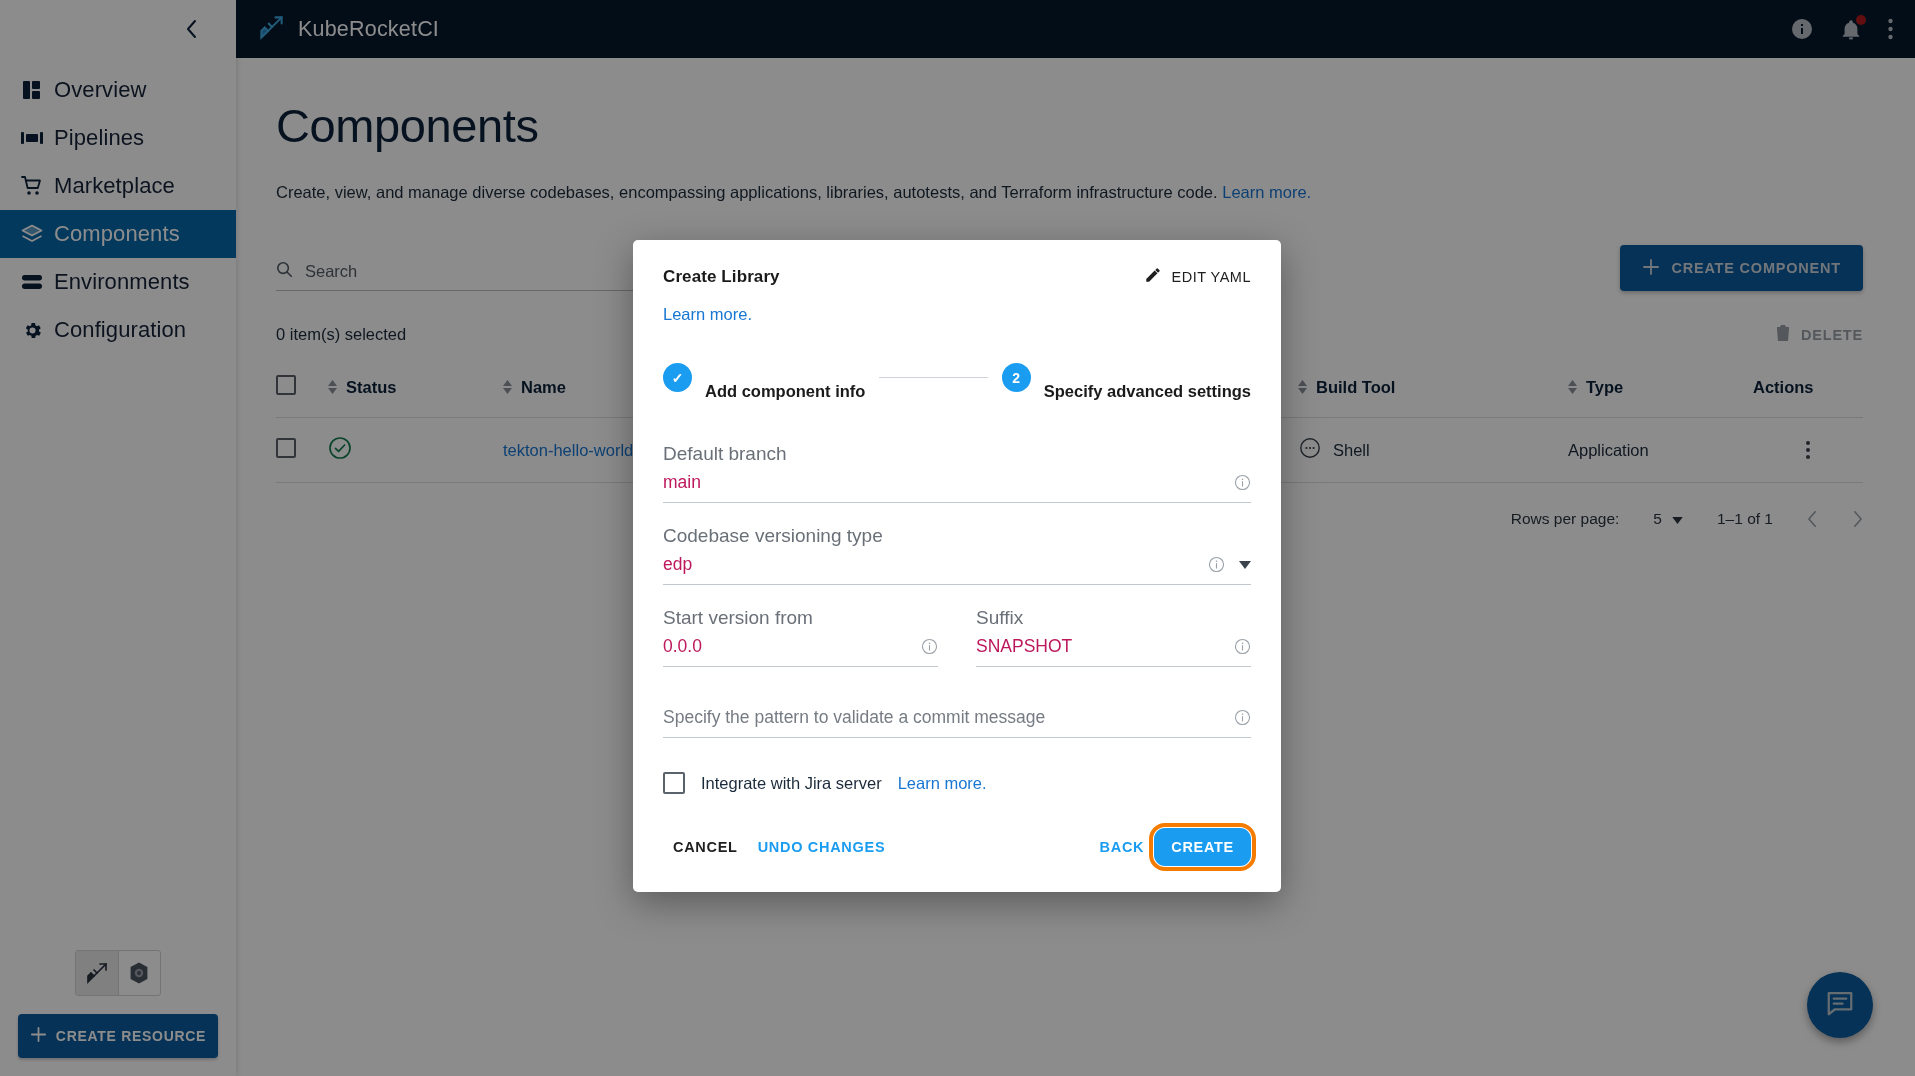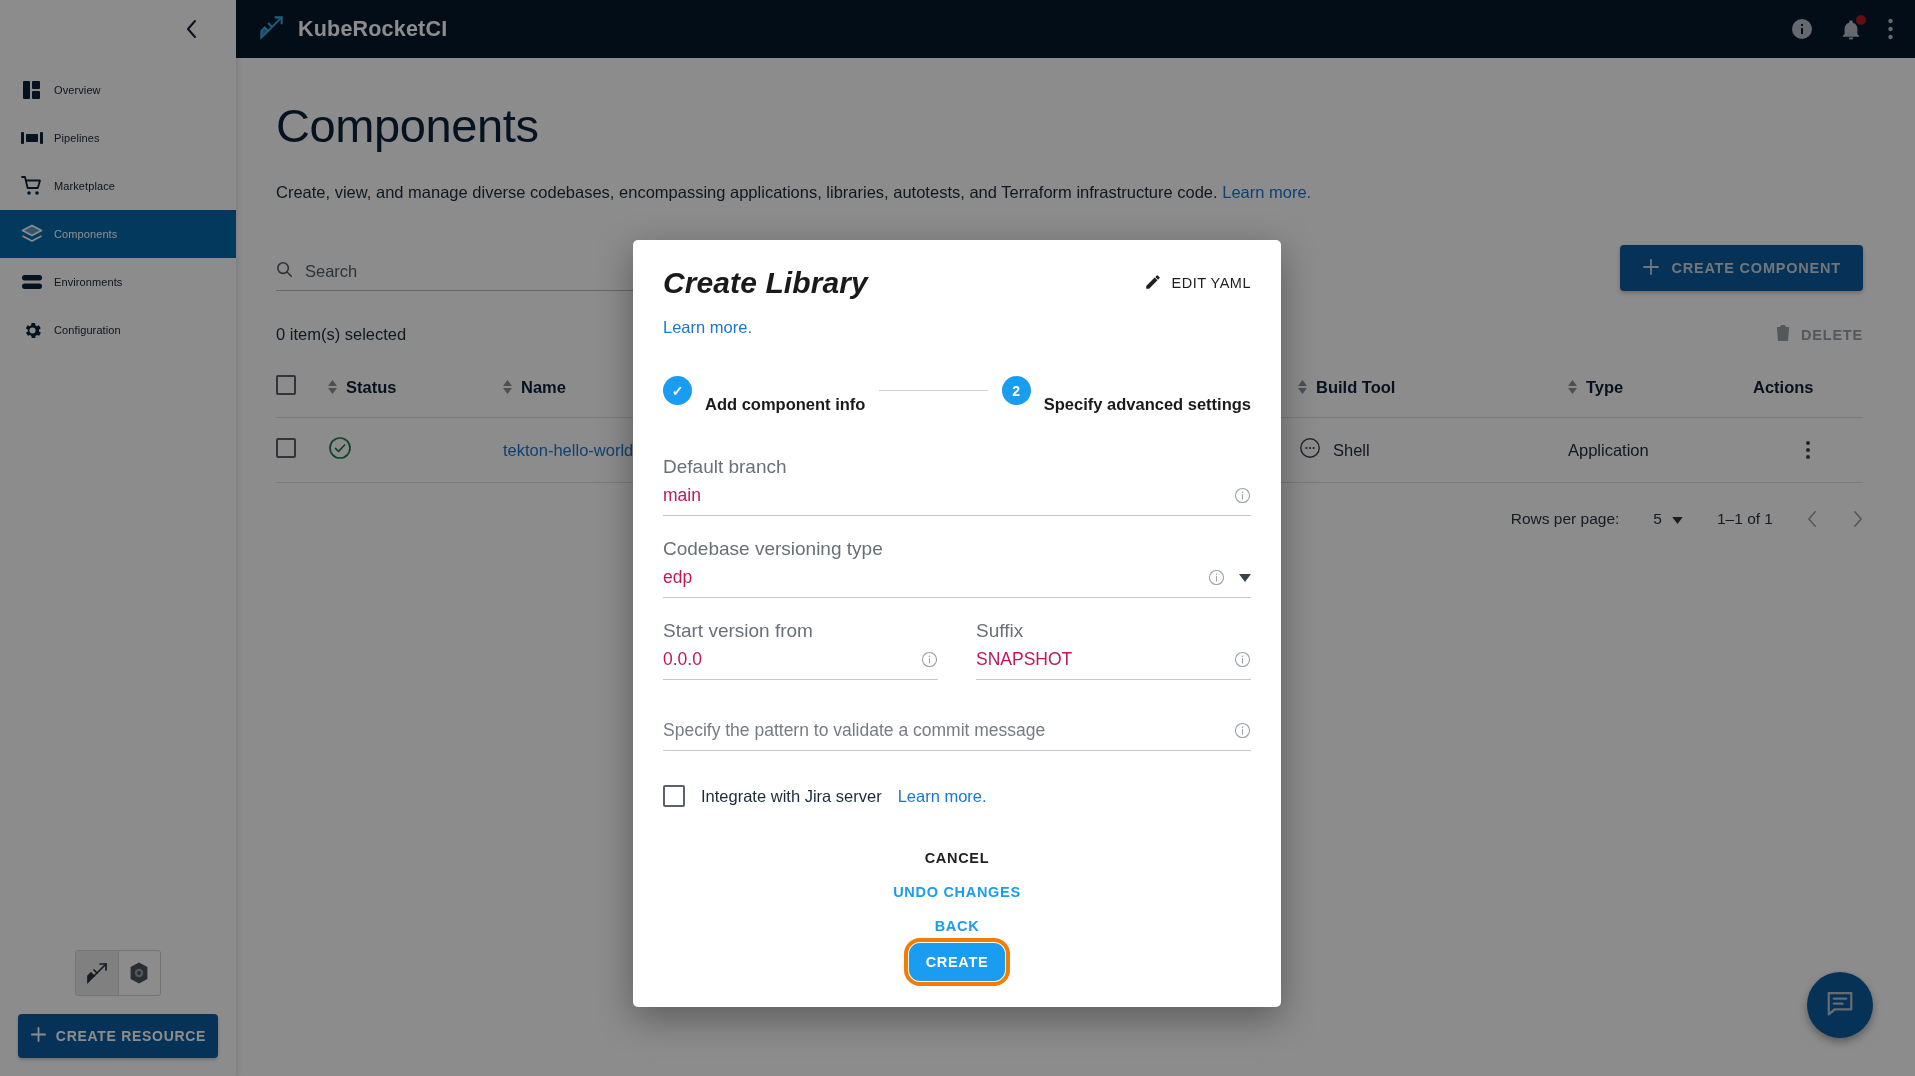--- a/index.html
+++ b/index.html
@@ -33,21 +33,21 @@
   .nav { margin-top: 8px; }
   .nav-item {
     display: flex; align-items: center; height: 48px; padding-left: 10px;
     cursor: pointer; color: #0b2239;
   }
   .nav-item .nav-icon {
     width: 44px; display: flex; align-items: center; justify-content: center;
     color: #0b2239;
   }
   .nav-item .nav-label {
-    font-size: 11px; color: #16243a; letter-spacing: .1px;
+    font-size: 22px; color: #16243a; letter-spacing: .1px;
   }
   .nav-item.active { background: #0768aa; }
   .nav-item.active .nav-icon, .nav-item.active .nav-label { color: #ffffff; }
 
   .sidebar-bottom {
     position: absolute; left: 0; bottom: 0; width: 236px; padding: 0 18px 18px 18px;
   }
   .cluster-switch {
     width: 86px; margin: 0 auto 18px auto; height: 46px;
     border: 1px solid #cfd4da; border-radius: 3px; display: flex; overflow: hidden;
@@ -65,21 +65,21 @@
   }
 
   
   .appbar {
     position: absolute; left: 236px; top: 0; right: 0; height: 58px;
     background: #06182c; display: flex; align-items: center;
     padding: 0 22px 0 22px; z-index: 6;
   }
   .brand { display: flex; align-items: center; gap: 13px; }
   .brand-name {
-    color: #ffffff; font-size: 21.5px; font-weight: 700; letter-spacing: .2px;
+    color: #ffffff; font-size: 21.5px; font-weight: 400; letter-spacing: .2px;
   }
   .appbar-spacer { flex: 1; }
   .appbar-actions { display: flex; align-items: center; gap: 26px; }
   .icon-btn { color: #b9c0c8; cursor: pointer; display: flex; align-items: center; position: relative; }
   .badge-dot {
     position: absolute; top: -3px; right: -4px; width: 10px; height: 10px;
     border-radius: 50%; background: #b71c1c;
   }
 
   
@@ -164,21 +164,21 @@
   
   .modal {
     position: absolute; z-index: 100;
     left: 633px; top: 240px; width: 648px;
     background: #ffffff; border-radius: 5px;
     box-shadow: 0 11px 36px rgba(0,0,0,0.35);
   }
   .modal-head {
     display: flex; align-items: center; padding: 26px 30px 0 30px;
   }
-  .modal-title { font-size: 30px; font-weight: 700; color: #1a1a1a; letter-spacing: .1px; font-style: italic; }
+  .modal-title { font-size: 17px; font-weight: 700; color: #1a1a1a; letter-spacing: .1px; }
   .modal-head-spacer { flex: 1; }
   .edit-yaml {
     display: flex; align-items: center; gap: 10px; cursor: pointer;
     font-size: 14.5px; font-weight: 500; color: #1f1f1f; letter-spacing: .5px;
   }
   .modal-sub { padding: 18px 30px 0 30px; }
   .modal-sub a { font-size: 16.5px; }
 
   .stepper { display: flex; align-items: center; padding: 30px 30px 0 30px; }
   .step { display: flex; align-items: center; gap: 13px; }
@@ -204,21 +204,21 @@
   .field-row { display: flex; gap: 38px; }
   .field-row > .field { flex: 1; margin-top: 22px; }
 
   .jira-row { display: flex; align-items: center; gap: 16px; margin-top: 34px; }
   .jira-cbox {
     width: 22px; height: 22px; border: 2px solid #5a626b; border-radius: 2px; cursor: pointer;
   }
   .jira-label { font-size: 16.5px; color: #1c2b3c; }
 
   .modal-foot {
-    display: flex; align-items: center; padding: 34px 30px 26px 30px; flex-direction: column;
+    display: flex; align-items: center; padding: 34px 30px 26px 30px;
   }
   .txt-btn {
     font-size: 14.5px; font-weight: 700; letter-spacing: .7px; cursor: pointer;
     background: none; border: none; font-family: inherit; padding: 9px 10px;
   }
   .txt-btn.dark { color: #1f1f1f; }
   .txt-btn.blue { color: #1a9cf0; }
   .foot-spacer { flex: 1; }
   .btn-create {
     background: #1a9cf0; color: #ffffff; border: none; border-radius: 11px;

